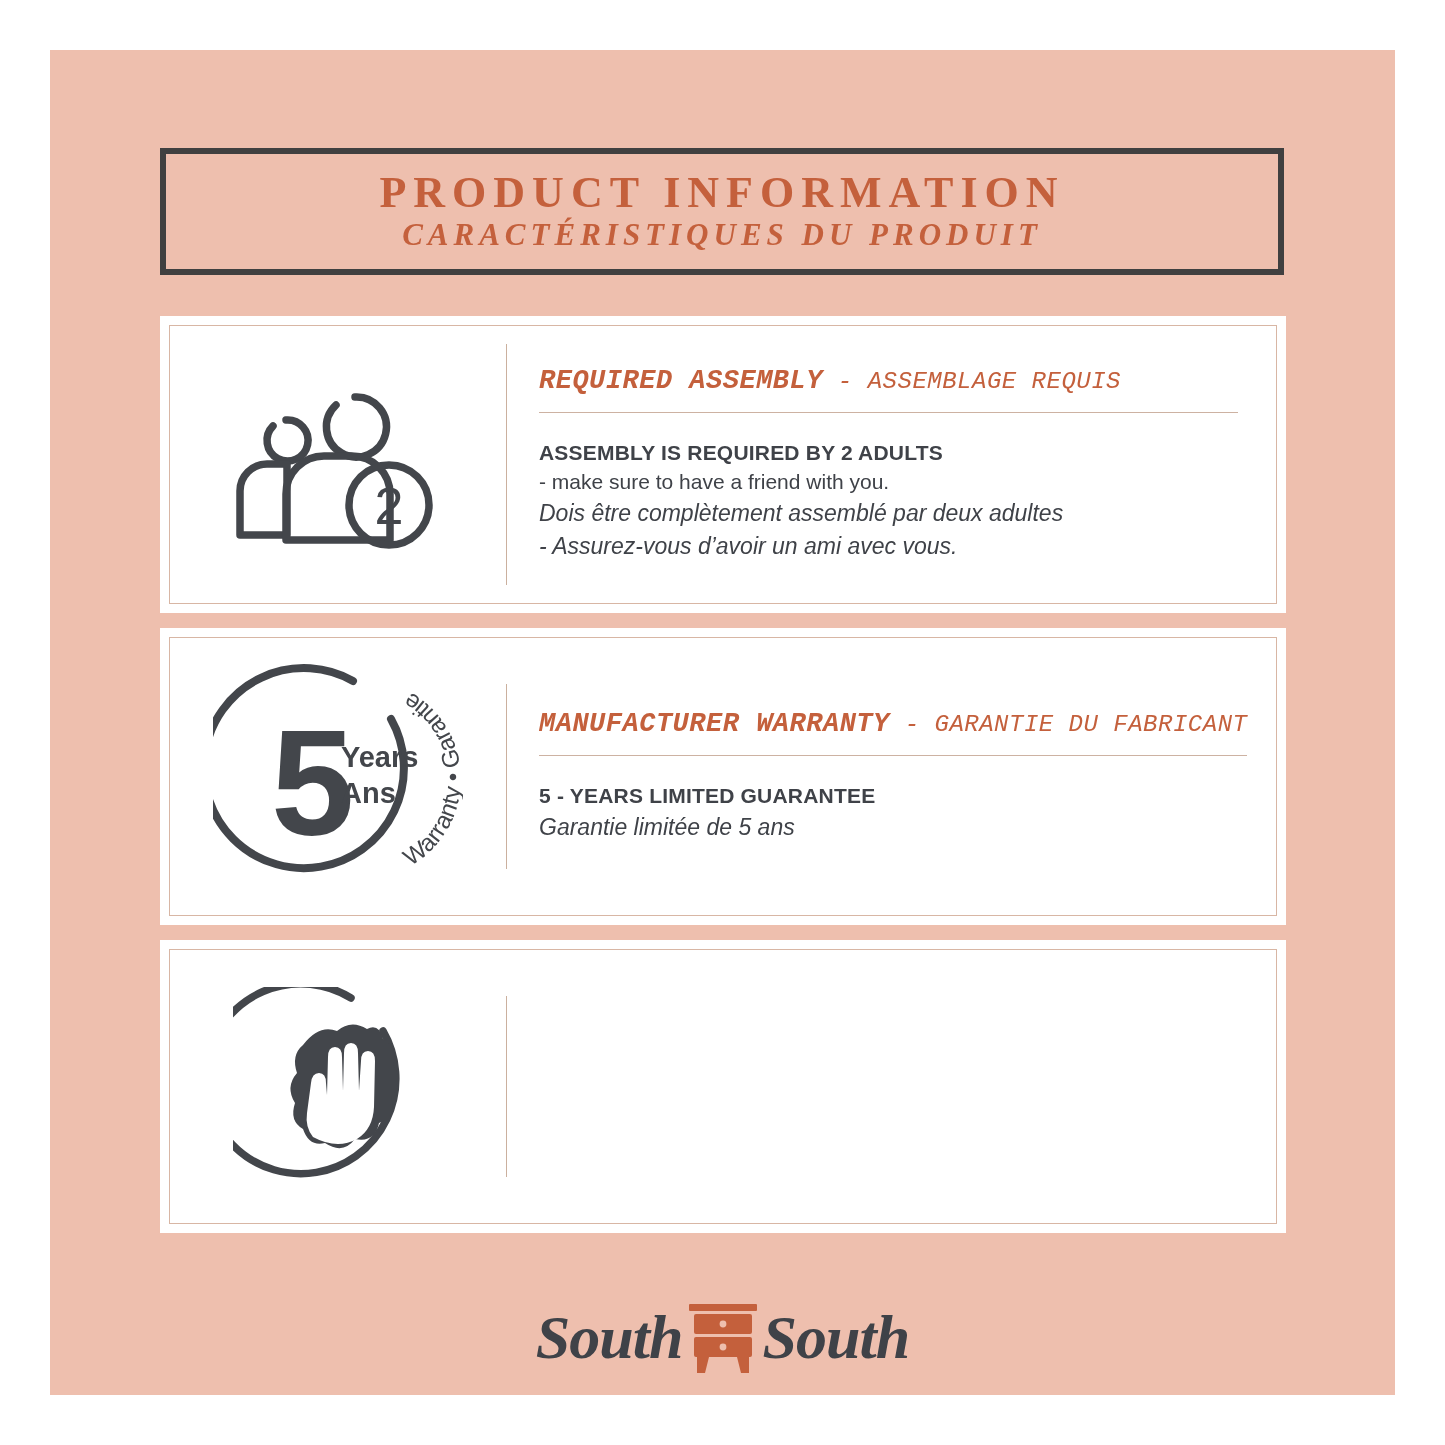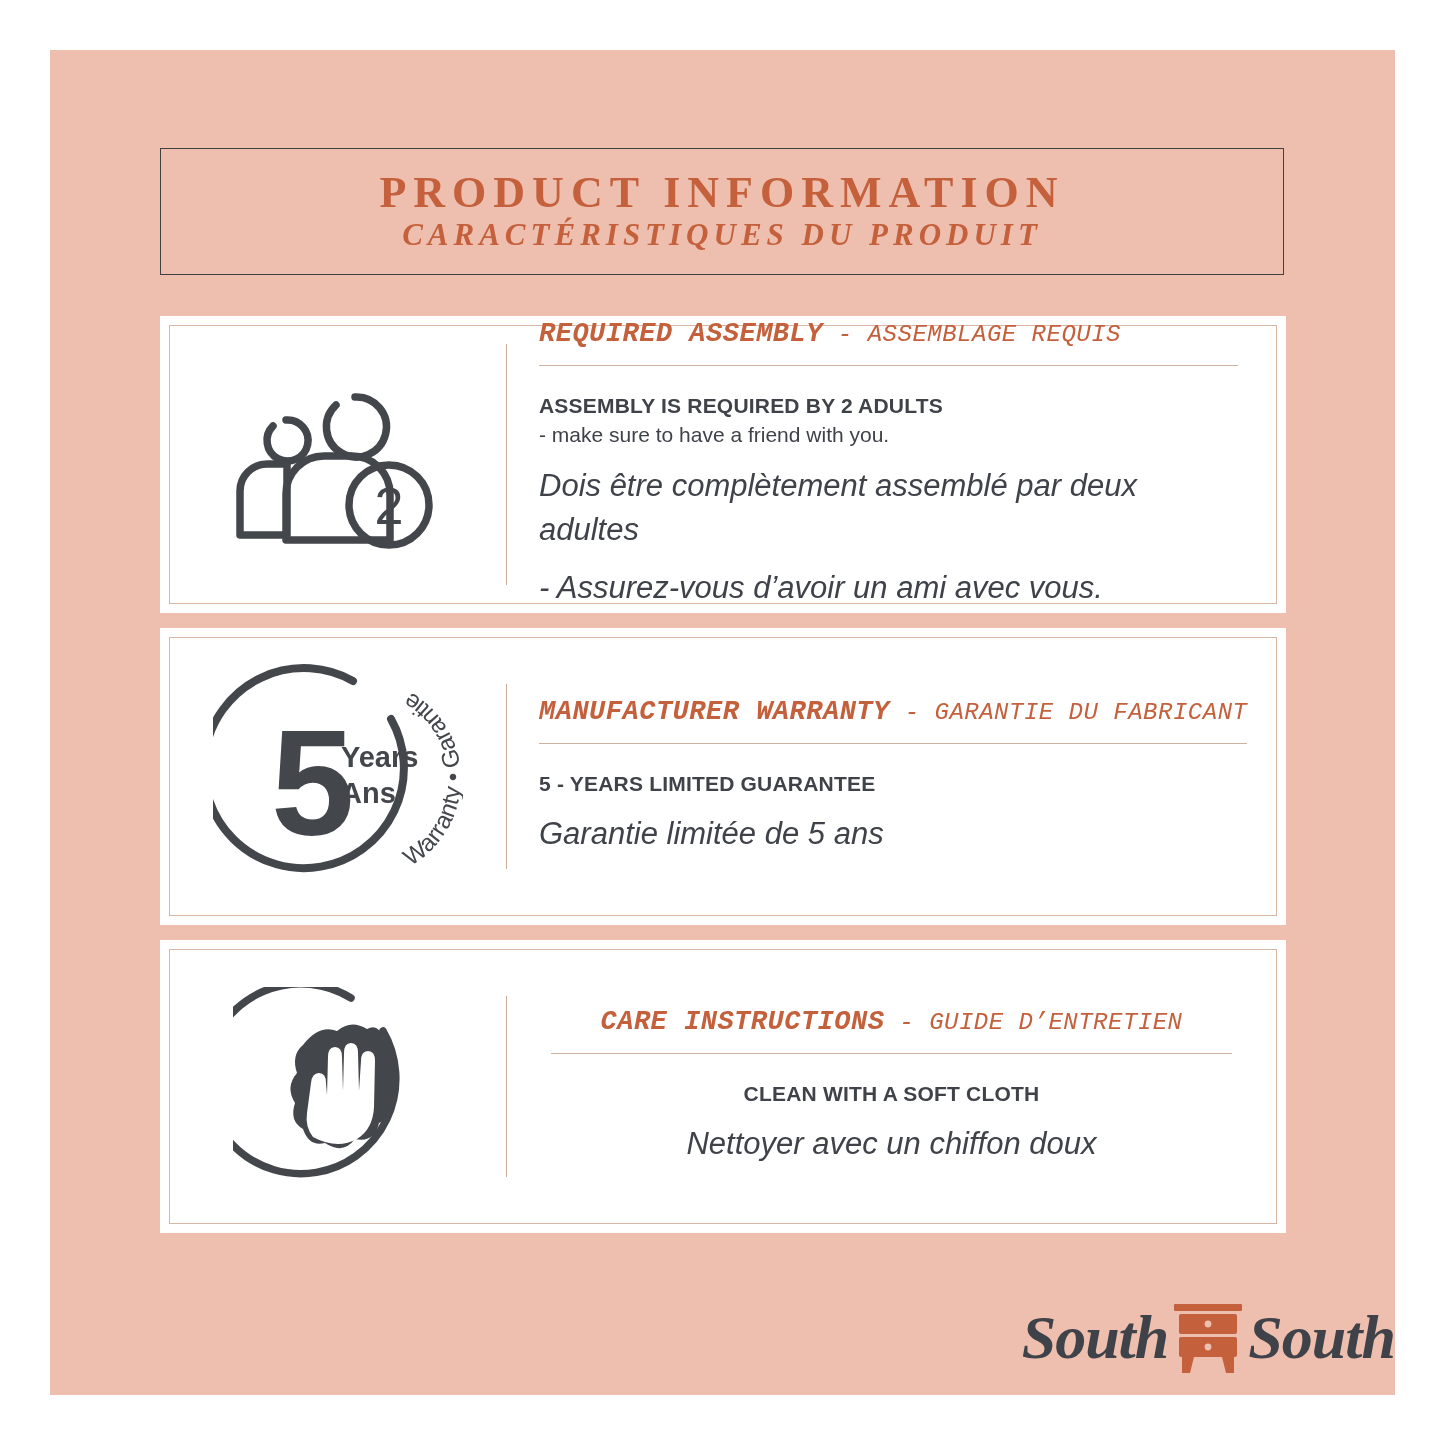--- a/index.html
+++ b/index.html
@@ -25,21 +25,21 @@
     box-sizing: border-box;
   }
 
   
   #header-box {
     position: absolute;
     left: 110px;
     top: 98px;
     width: 1124px;
     height: 127px;
-    border: 1px solid #404040;
+    border: 6px solid #404040;
     box-sizing: border-box;
     display: flex;
     flex-direction: column;
     align-items: center;
     justify-content: center;
   }
   #header-title {
     color: #c4603c;
     font-size: 44px;
     font-weight: bold;
@@ -131,40 +131,39 @@
     color: #3f4248;
     line-height: 1.38;
     letter-spacing: 0.2px;
   }
   .line-en {
     font-size: 21px;
     color: #3f4248;
     line-height: 1.38;
   }
   .line-fr {
-    font-size: 31px;
+    font-size: 23px;
     font-style: italic;
     color: #3f4248;
     line-height: 1.42;
-    margin-top: 14px;
   }
 
   
   #card-care .text-cell { text-align: center; padding: 0 44px; }
 
   
   #logo {
     position: absolute;
     left: 0;
     top: 1232px;
     width: 1345px;
     height: 110px;
     display: flex;
     align-items: center;
-    justify-content: flex-end;
+    justify-content: center;
     gap: 4px;
   }
   .logo-word {
     font-family: "Liberation Serif", serif;
     font-style: italic;
     font-weight: bold;
     font-size: 62px;
     color: #3f4248;
     letter-spacing: -1px;
   }
@@ -265,28 +264,20 @@
           <path d="M80 150 Q72 140 74 126 L78 96 Q79 86 86 86 Q93 86 93 96 L94 108
                    L95 70 Q95 60 102 60 Q109 60 109 70 L110 104
                    L111 66 Q111 56 118 56 Q125 56 125 66 L126 104
                    L128 74 Q128 64 135 64 Q142 64 142 74 L141 120
                    Q140 142 124 152 Q104 163 80 150 Z" fill="#ffffff"></path>
         </svg>
       </div>
 
       <div class="divider-cell short"></div>
 
-      <div class="text-cell">
-        <div class="sec-title">
-          <span>CARE INSTRUCTIONS</span><span class="fr"> - </span><span class="fr">GUIDE D’ENTRETIEN</span>
-        </div>
-        <div class="rule"></div>
-        <div class="line-en-strong">CLEAN WITH A SOFT CLOTH</div>
-        <div class="line-fr">Nettoyer avec un chiffon doux</div>
-      </div>
 
     </div>
   </div>
 
   <div id="logo">
     <span class="logo-word">South</span>
     <svg width="72" height="74" viewBox="0 0 72 74">
       <g fill="#c4603c">
         <rect x="2" y="4" width="68" height="7" rx="1"></rect>
         <rect x="7" y="14" width="58" height="20" rx="2"></rect>

